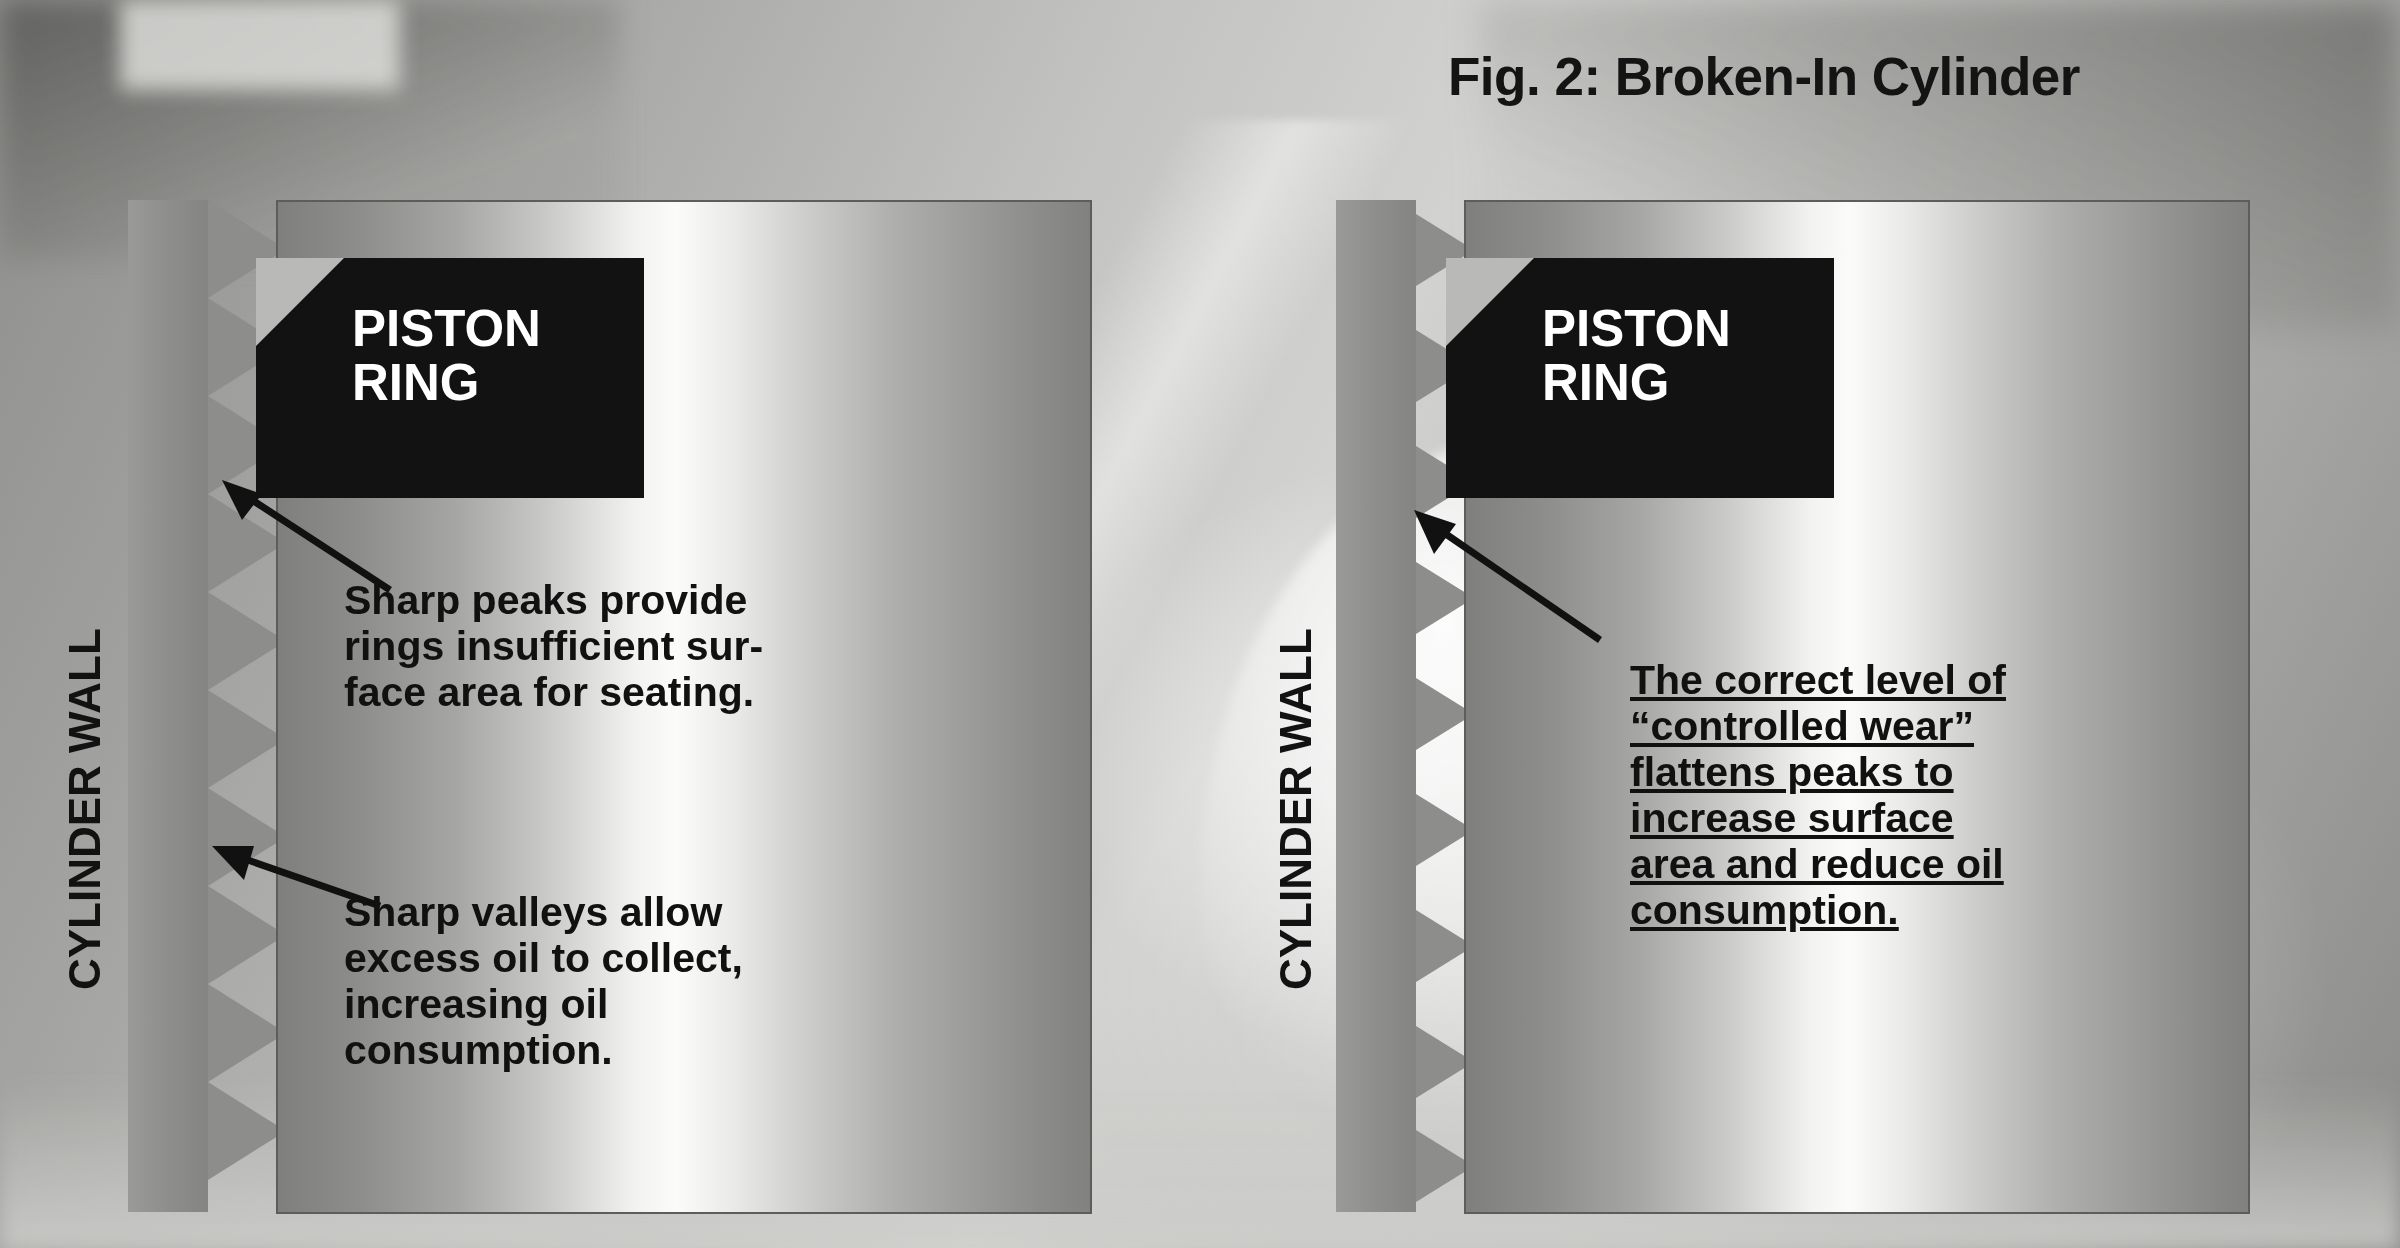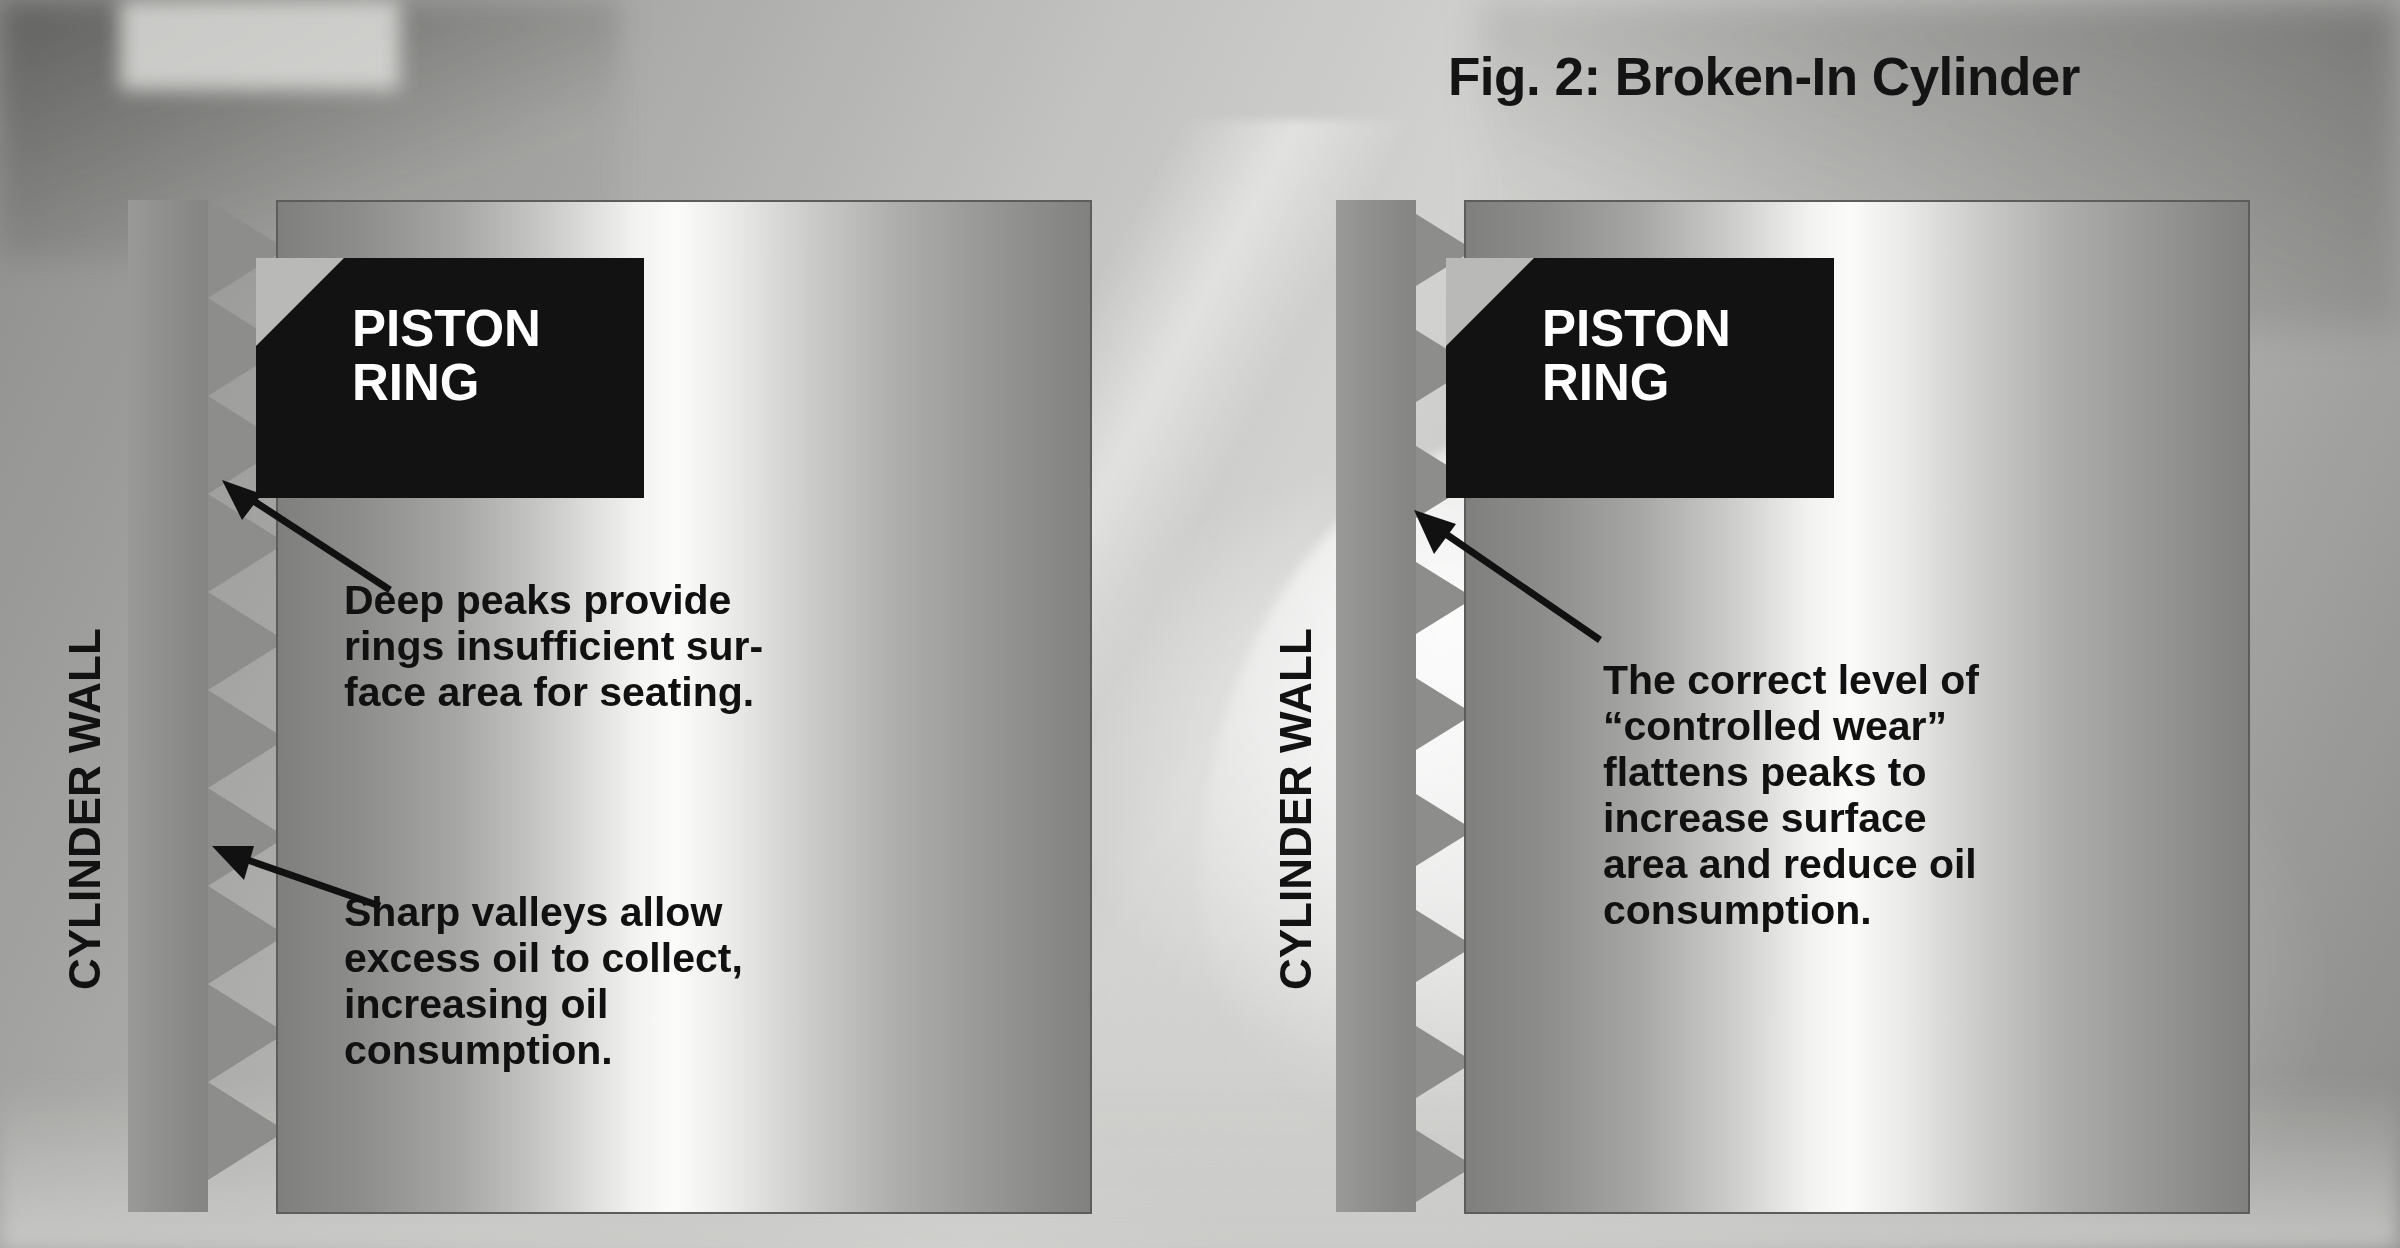--- a/index.html
+++ b/index.html
@@ -218,21 +218,21 @@
   <svg class="arrow" style="left:220px; top:480px;" width="180" height="120" viewBox="0 0 180 120">
     <line x1="170" y1="110" x2="26" y2="16" stroke="#111" stroke-width="7"></line>
     <polygon points="2,0 42,14 22,40" fill="#111"></polygon>
   </svg>
 
   <svg class="arrow" style="left:210px; top:840px;" width="180" height="80" viewBox="0 0 180 80">
     <line x1="170" y1="66" x2="32" y2="18" stroke="#111" stroke-width="7"></line>
     <polygon points="2,6 44,6 34,40" fill="#111"></polygon>
   </svg>
 
-  <div class="note" style="left:344px; top:578px; width:640px;">Deep peaks provide
+  <div class="note" style="left:344px; top:578px; width:640px;">Sharp peaks provide
 rings insufficient sur-
 face area for seating.</div>
   <div class="note" style="left:344px; top:890px; width:640px;">Sharp valleys allow
 excess oil to collect,
 increasing oil
 consumption.</div>
 </div>
 
 <div class="figure" id="figure-2">
 
@@ -260,19 +260,19 @@
     <div class="notch"></div>
     <div class="txt">PISTON
 RING</div>
   </div>
 
   <svg class="arrow" style="left:140px; top:510px;" width="200" height="140" viewBox="0 0 200 140">
     <line x1="190" y1="130" x2="30" y2="20" stroke="#111" stroke-width="7"></line>
     <polygon points="4,0 46,14 24,44" fill="#111"></polygon>
   </svg>
 
-  <div class="note" style="left:333px; top:658px; width:640px;">The correct level of
+  <div class="note" style="left:360px; top:658px; width:640px;text-decoration:underline;">The correct level of
 “controlled wear”
 flattens peaks to
 increase surface
 area and reduce oil
 consumption.</div>
 </div>
 
 </body></html>

